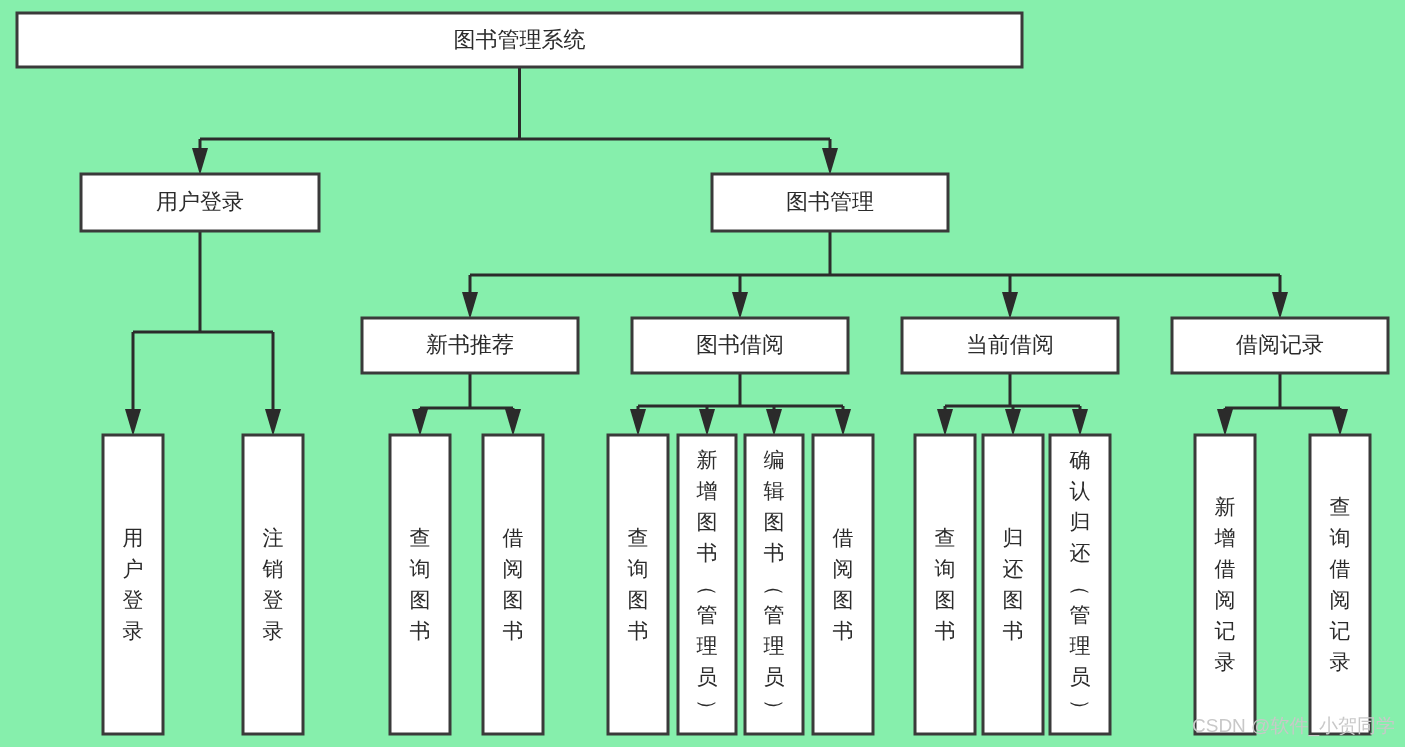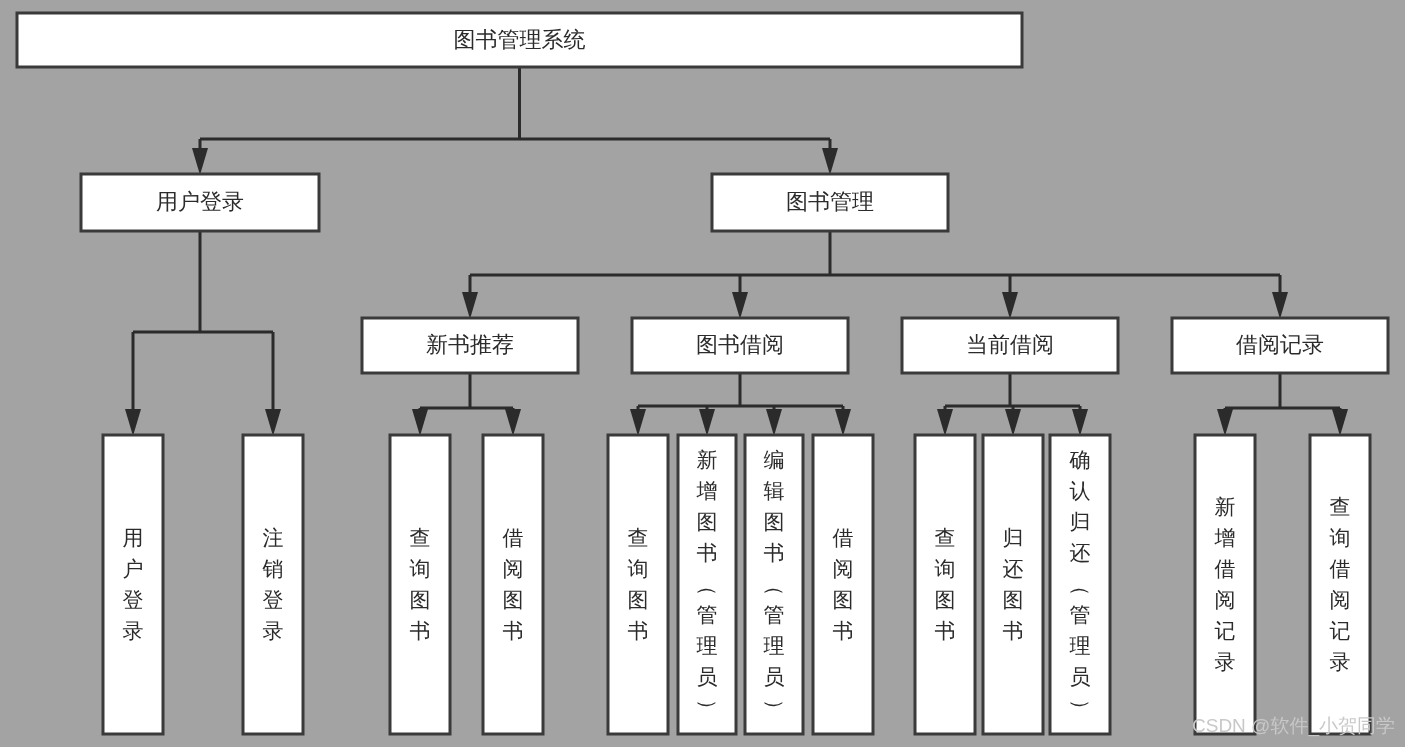--- a/index.html
+++ b/index.html
@@ -8,21 +8,21 @@
     padding: 0;
     background: #ffffff;
   }
   body {
     font-family: "Liberation Sans", "DejaVu Sans", sans-serif;
   }
   #diagram-root {
     position: relative;
     width: 1405px;
     height: 747px;
-    background: #a3a3a3;
+    background: #86efac;
     overflow: hidden;
   }
   svg.diagram-canvas {
     position: absolute;
     top: 0;
     left: 0;
     width: 1405px;
     height: 747px;
     display: block;
   }

